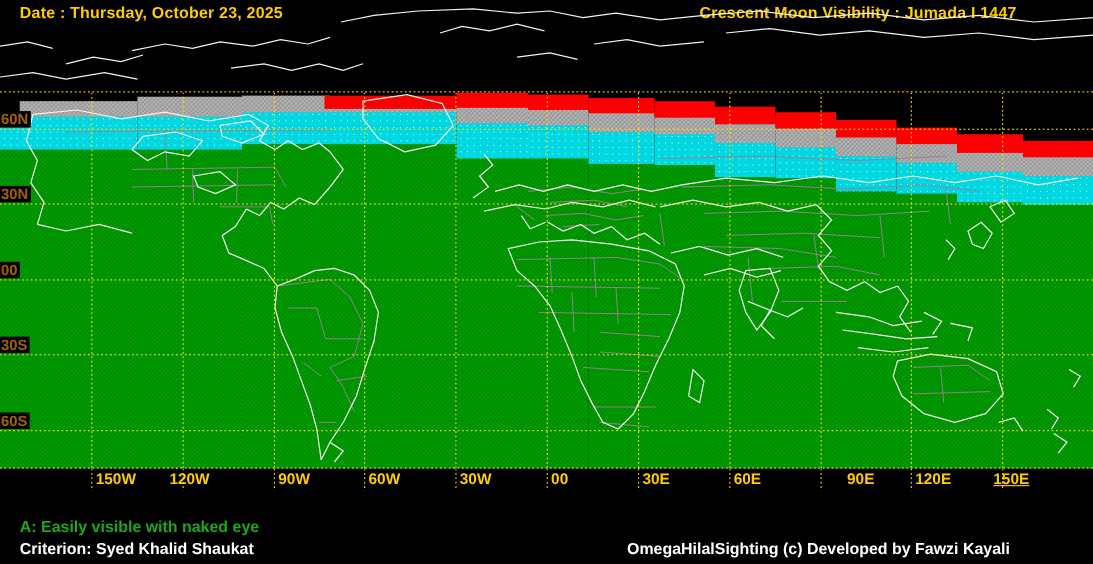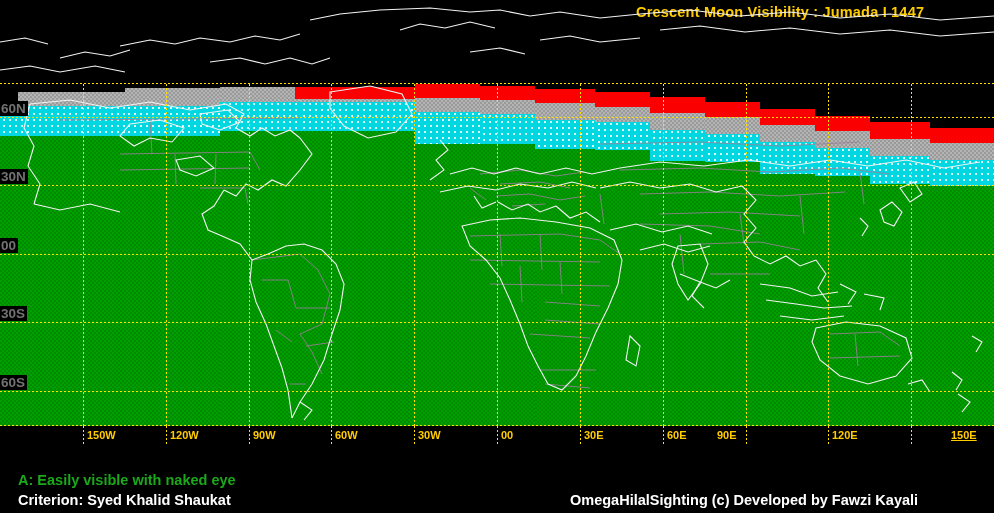--- a/index.html
+++ b/index.html
@@ -53,23 +53,23 @@
   
   #grid{position:absolute;left:0;top:0;width:994px;height:342px;pointer-events:none;}
   .gl-v{position:absolute;top:0;bottom:0;width:1px;
     background-image:linear-gradient(to bottom,#ffe000 0 2px,transparent 2px 4px);
     background-size:1px 4px;}
   .gl-h{position:absolute;left:0;right:0;height:1px;
     background-image:linear-gradient(to right,#ffe000 0 2px,transparent 2px 4px);
     background-size:4px 1px;}
 
   
-  .lat-lbl{position:absolute;left:0px;color:#737373;font-size:13.5px;font-weight:bold;
+  .lat-lbl{position:absolute;left:0px;color:#a16207;font-size:13.5px;font-weight:bold;
            background:#000;padding:0 2px 0 1px;line-height:15px;z-index:6;}
-  .lon-lbl{position:absolute;top:428px;color:#ffcc00;font-size:11px;font-weight:bold;line-height:15px;}
+  .lon-lbl{position:absolute;top:428px;color:#ffcc00;font-size:14px;font-weight:bold;line-height:15px;}
   .lon-tick{position:absolute;top:426px;width:1px;height:20px;
     background-image:linear-gradient(to bottom,#ffe000 0 2px,transparent 2px 4px);
     background-size:1px 4px;}
 
   
   #map-top-rule{position:absolute;left:0;top:83px;width:994px;height:1px;
     background-image:linear-gradient(to right,#ffe000 0 2px,transparent 2px 4px);
     background-size:4px 1px;z-index:7;}
   #map-bot-rule{position:absolute;left:0;top:425px;width:994px;height:1px;
     background-image:linear-gradient(to right,#ffe000 0 2px,transparent 2px 4px);
@@ -83,20 +83,21 @@
   #ft-c{left:518px;top:472px;font-size:14.5px;color:#909090;}
   #ft-d{left:740px;top:472px;font-size:14.5px;color:#fb0000;}
   #ft-criterion{left:18px;top:492px;font-size:14.5px;color:#ffffff;}
   #ft-credit{left:570px;top:492px;font-size:14.5px;color:#ffffff;}
 </style>
 </head>
 <body>
 
 <div id="app">
 
+  <div class="hdr" id="hdr-date">Date : Thursday, October 23, 2025</div>
   <div class="hdr" id="hdr-title">Crescent Moon Visibility : Jumada I  1447</div>
 
   <svg id="geo-top" viewBox="0 0 994 84" preserveAspectRatio="none">
     <g class="coast">
       <path d="M310 20 L340 14 L380 10 L430 8 L470 12 L500 10 L530 16 L560 12 L600 18 L640 14 L690 10 L740 16 L790 12 L840 18 L890 14 L940 20 L994 16"></path>
       <path d="M120 46 L150 40 L175 44 L200 38 L230 42 L255 36 L280 40 L300 34"></path>
       <path d="M60 58 L85 52 L110 56 L130 50"></path>
       <path d="M400 30 L420 24 L445 28 L470 22 L495 28"></path>
       <path d="M0 42 L25 38 L48 44"></path>
       <path d="M540 40 L570 36 L600 42 L640 38"></path>
@@ -303,38 +304,38 @@
       <div class="lat-lbl" style="top: 101px;">60N</div>
       <div class="lat-lbl" style="top: 169px;">30N</div>
       <div class="lat-lbl" style="top: 238px;">00</div>
       <div class="lat-lbl" style="top: 306px;">30S</div>
       <div class="lat-lbl" style="top: 375px;">60S</div>
     </div>
   <div id="lon-labels">
       <div class="lon-tick" style="left: 83px;"></div>
       <div class="lon-lbl" style="left: 87px;">150W</div>
       <div class="lon-tick" style="left: 166px;"></div>
-      <div class="lon-lbl" style="left: 170px; text-align: center;">120W</div>
+      <div class="lon-lbl" style="left: 154px; text-align: center;">120W</div>
       <div class="lon-tick" style="left: 249px;"></div>
       <div class="lon-lbl" style="left: 253px;">90W</div>
       <div class="lon-tick" style="left: 331px;"></div>
       <div class="lon-lbl" style="left: 335px;">60W</div>
       <div class="lon-tick" style="left: 414px;"></div>
       <div class="lon-lbl" style="left: 418px;">30W</div>
       <div class="lon-tick" style="left: 497px;"></div>
       <div class="lon-lbl" style="left: 501px;">00</div>
       <div class="lon-tick" style="left: 580px;"></div>
       <div class="lon-lbl" style="left: 584px;">30E</div>
       <div class="lon-tick" style="left: 663px;"></div>
       <div class="lon-lbl" style="left: 667px;">60E</div>
       <div class="lon-tick" style="left: 746px;"></div>
-      <div class="lon-lbl" style="left: 717px;">90E</div>
+      <div class="lon-lbl" style="left: 770px;">90E</div>
       <div class="lon-tick" style="left: 828px;"></div>
       <div class="lon-lbl" style="left: 832px;">120E</div>
       <div class="lon-tick" style="left: 911px;"></div>
-      <div class="lon-lbl" style="left: 951px; text-decoration: underline;">150E</div>
+      <div class="lon-lbl" style="left: 903px; text-decoration: underline;">150E</div>
     </div>
 
   <div class="ft" id="ft-a">A: Easily visible with naked eye</div>
   <div class="ft" id="ft-criterion">Criterion: Syed Khalid Shaukat</div>
   <div class="ft" id="ft-credit">OmegaHilalSighting  (c)  Developed by Fawzi Kayali</div>
 
 </div>
 
 </body></html>

